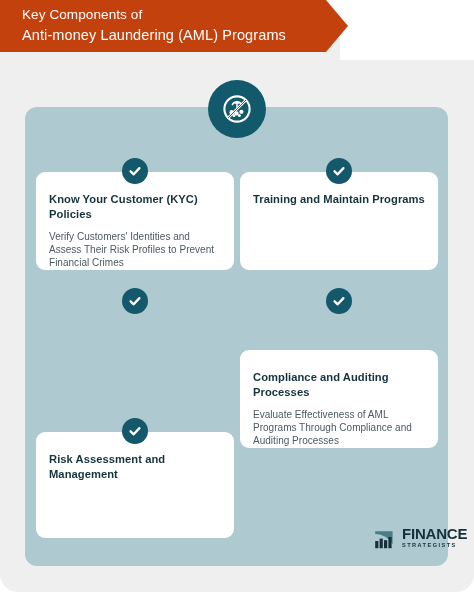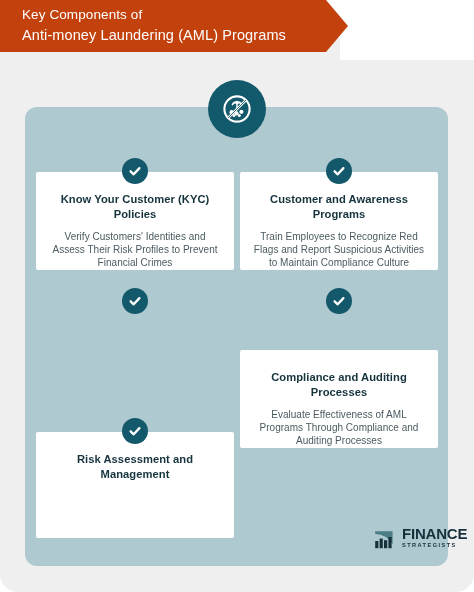--- a/index.html
+++ b/index.html
@@ -96,24 +96,24 @@
     align-items: center;
     justify-content: center;
     z-index: 5;
   }
   .hero-icon svg { display: block; }
 
   
   .card {
     position: absolute;
     background: #ffffff;
-    border-radius: 2px;
+    border-radius: 9px;
     box-sizing: border-box;
     padding: 20px 13px 13px 13px;
-    text-align: center;
+    text-align: left;
   }
   .card-title {
     color: #15333d;
     font-size: 11.2px;
     font-weight: 700;
     line-height: 14.5px;
     letter-spacing: 0.05px;
     margin: 0 0 9px 0;
   }
   .card-body {
@@ -230,22 +230,21 @@
     <p class="card-title">Know Your Customer (KYC) Policies</p>
     <p class="card-body">Verify Customers' Identities and Assess Their Risk Profiles to Prevent Financial Crimes</p>
   </div>
 
   <div class="check-badge badge-1">
     <svg width="14" height="14" viewBox="0 0 14 14" aria-hidden="true">
       <path d="M2.6 7.3 L5.7 10.3 L11.4 4.1" fill="none" stroke="#ffffff" stroke-width="2.3" stroke-linecap="round" stroke-linejoin="round"></path>
     </svg>
   </div>
   <div class="card card-1">
-    <p class="card-title">Customer and Awareness Programs</p>
-    <p class="card-body">Train Employees to Recognize Red Flags and Report Suspicious Activities to Maintain Compliance Culture</p>
+    <p class="card-title">Training and Maintain Programs</p>
   </div>
 
   <div class="check-badge badge-2">
     <svg width="14" height="14" viewBox="0 0 14 14" aria-hidden="true">
       <path d="M2.6 7.3 L5.7 10.3 L11.4 4.1" fill="none" stroke="#ffffff" stroke-width="2.3" stroke-linecap="round" stroke-linejoin="round"></path>
     </svg>
   </div>
 
   <div class="check-badge badge-3">
     <svg width="14" height="14" viewBox="0 0 14 14" aria-hidden="true">

